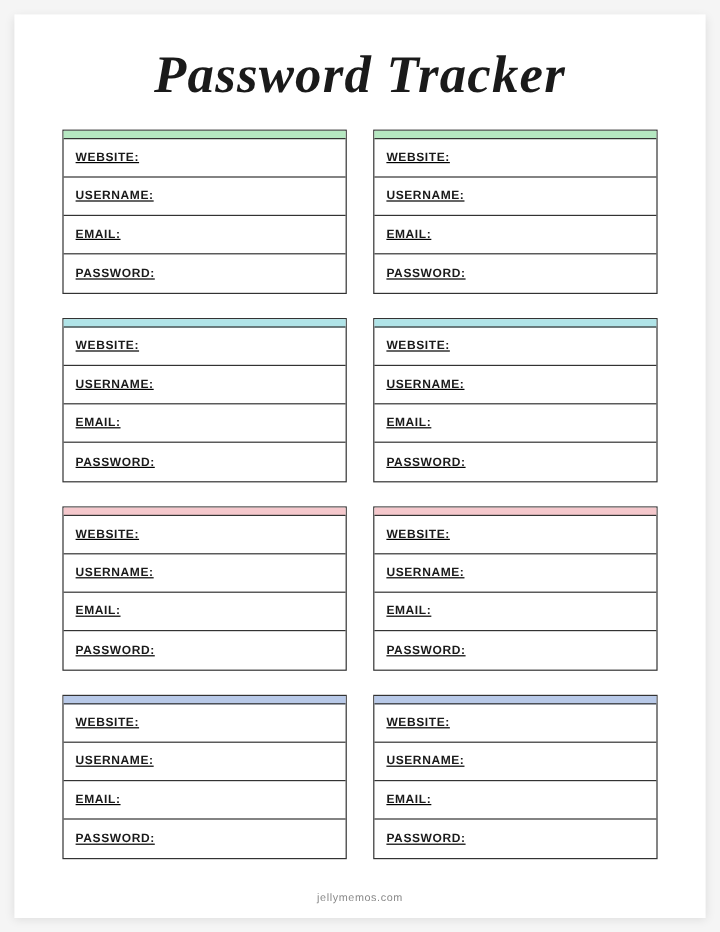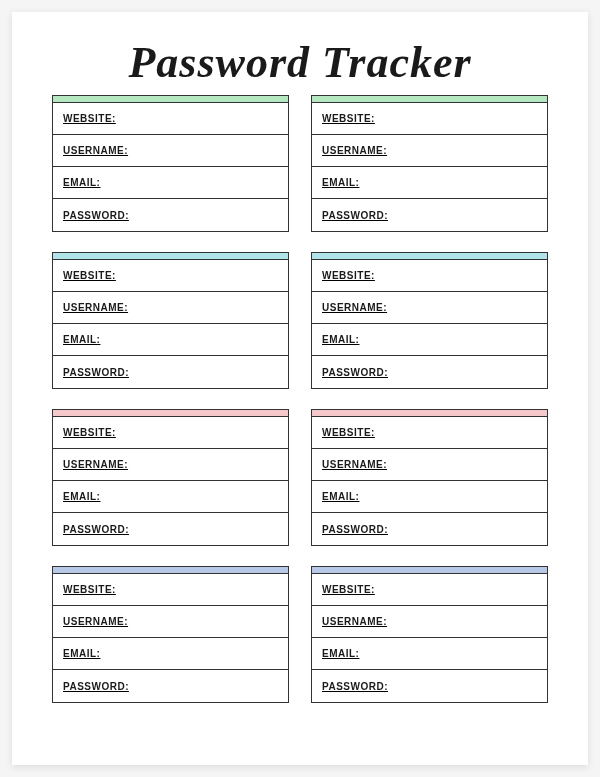--- a/index.html
+++ b/index.html
@@ -25,21 +25,21 @@
       padding: 25px 40px 15px 40px;
       position: relative;
     }
     .title {
       font-family: 'Brush Script MT', cursive;
       font-style: italic;
       font-weight: bold;
       font-size: 44px;
       text-align: center;
       color: #1a1a1a;
-      margin-bottom: 7px;
+      margin-bottom: 20px;
       letter-spacing: 1px;
     }
     .grid {
       display: grid;
       grid-template-columns: 1fr 1fr;
       gap: 20px 22px;
       text-decoration: underline;
     }
     .card {
       border: 1px solid #333;
@@ -135,13 +135,14 @@
     </div>
     <div class="card">
       <div class="accent" style="background:#b8c9e8"></div>
       <div class="row">WEBSITE:</div>
       <div class="row">USERNAME:</div>
       <div class="row">EMAIL:</div>
       <div class="row">PASSWORD:</div>
     </div>
   </div>
 
+  <div class="footer">jellymemos.com</div>
 </div>
 
 </body></html>

